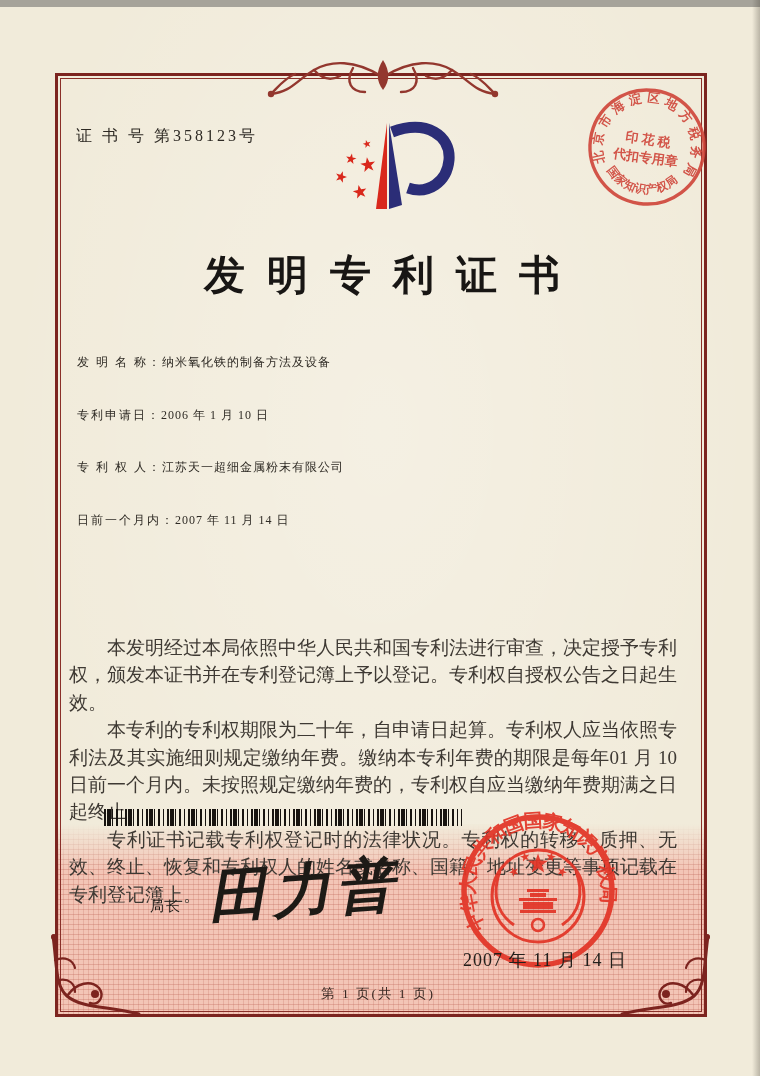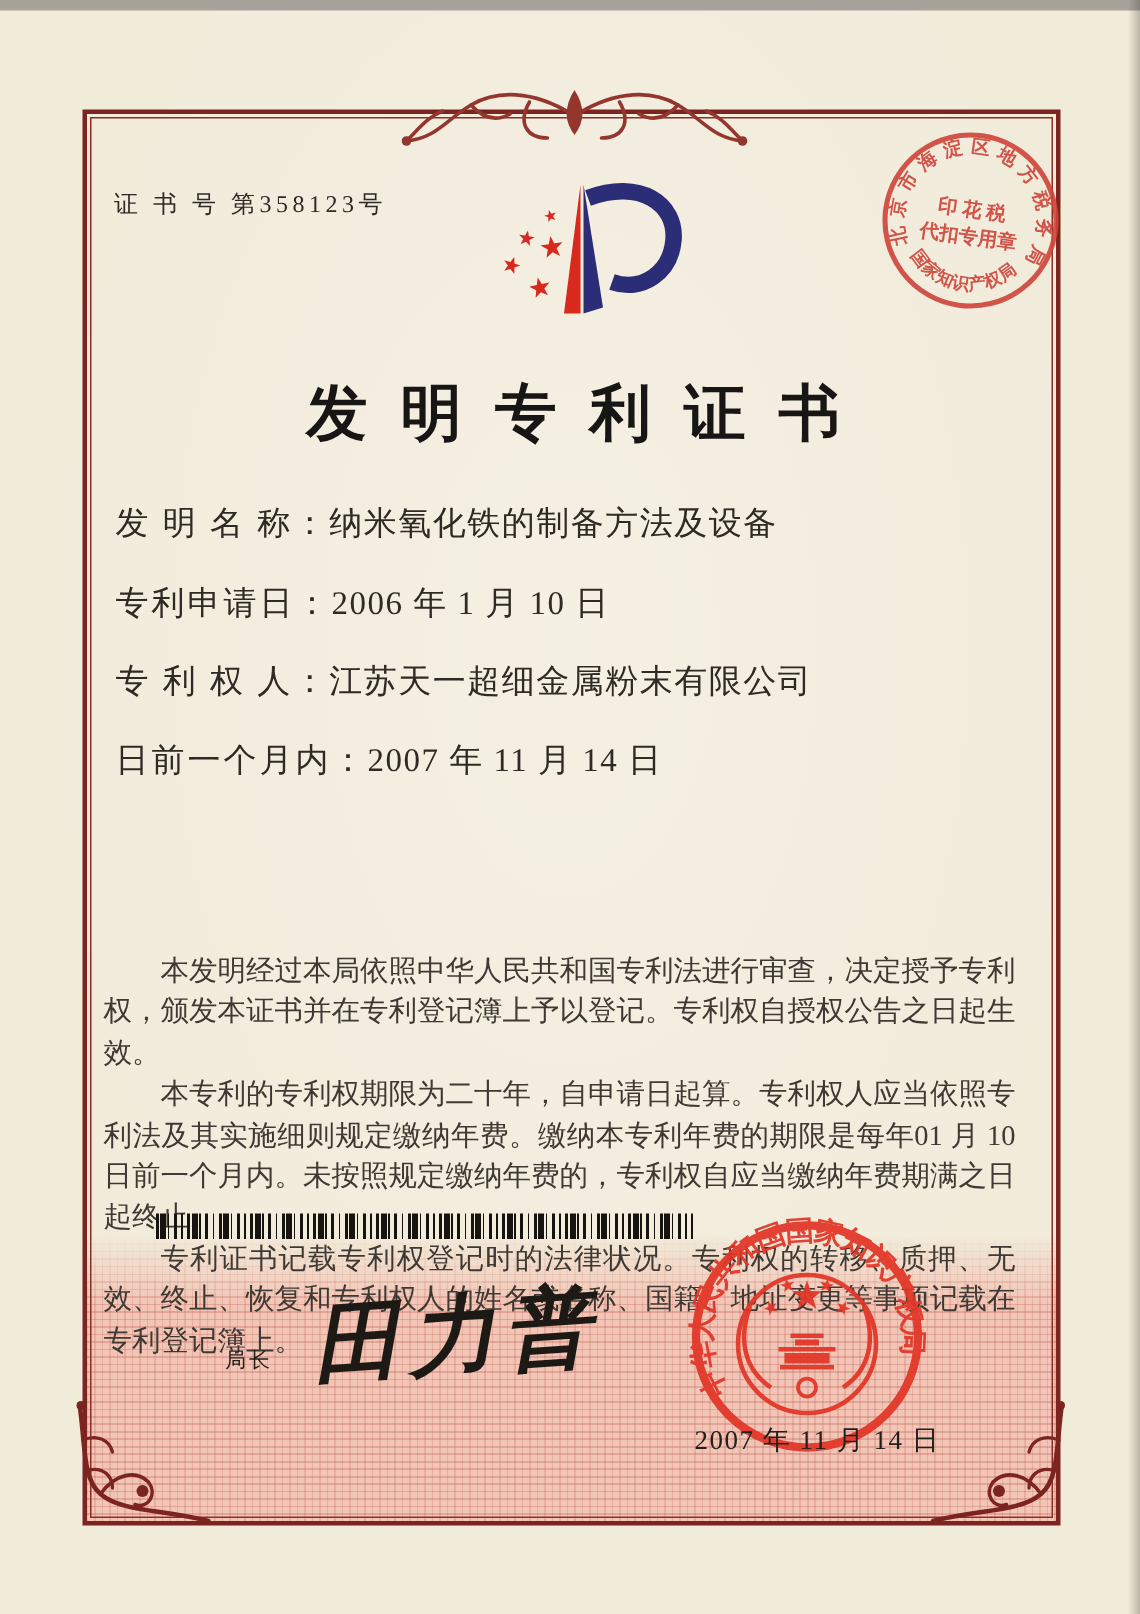--- a/index.html
+++ b/index.html
@@ -38,21 +38,21 @@
   #flourish-right{left:620px;top:934px;transform:scaleX(-1);}
   
   #cert-no{left:76px;top:126px;font-size:16px;letter-spacing:3px;color:#2e2a24;}
   #logo{left:320px;top:119px;}
   #tax-stamp{left:582px;top:82px;transform:rotate(8deg);opacity:.9;}
   
   #title{left:55px;top:248px;width:646px;text-align:center;
     font-size:41px;font-weight:bold;color:#181614;
     letter-spacing:22px;padding-left:30px;box-sizing:border-box;}
   
-  #fields{left:77px;top:334px;width:570px;font-size:22px;color:#2e2a24;text-align:right;}
+  #fields{left:77px;top:354px;width:570px;font-size:12px;color:#2e2a24;text-align:right;}
   .field-row{height:52.5px;display:flex;align-items:flex-start;}
   .field-label{white-space:pre;letter-spacing:2px;}
   .field-value{white-space:pre;letter-spacing:1px;}
   
   #body-text{left:69px;top:634px;width:608px;font-size:19px;line-height:27.4px;
     text-align:justify;color:#3e3933;}
   #body-text p{margin:0;text-indent:2em;}
   
   #barcode{left:104px;top:809px;width:358px;height:17px;
     background:repeating-linear-gradient(90deg,
@@ -196,20 +196,21 @@
         <rect x="-18" y="14" width="36" height="3"></rect>
       </g>
       <circle cx="90" cy="124" r="6" fill="none" stroke="#e23527" stroke-width="2.5"></circle>
       <path d="M 52,70 C 44,92 48,112 66,124" fill="none" stroke="#e23527" stroke-width="3"></path>
       <path d="M 128,70 C 136,92 132,112 114,124" fill="none" stroke="#e23527" stroke-width="3"></path>
     </g>
   </svg>
 
   <div class="abs" id="issue-date">2007 年 11 月 14 日</div>
 
+  <div class="abs" id="page-footer">第 1 页(共 1 页)</div>
 
   <svg class="abs corner-flourish" id="flourish-left" width="96" height="86" viewBox="0 0 96 86">
     <g fill="none" stroke="#7c241f" stroke-width="3" stroke-linecap="round">
       <path d="M8,2 C12,30 10,52 22,62 C36,74 62,72 94,80"></path>
       <path d="M22,62 C32,48 46,46 54,54 C60,62 54,72 45,69" stroke-width="2.4"></path>
       <path d="M10,26 C20,22 28,26 30,34" stroke-width="2.2"></path>
       <path d="M14,46 C24,44 30,50 30,58" stroke-width="2.2"></path>
     </g>
     <circle cx="50" cy="60" r="4" fill="#7c241f"></circle>
     <circle cx="9" cy="3" r="3" fill="#7c241f"></circle>

